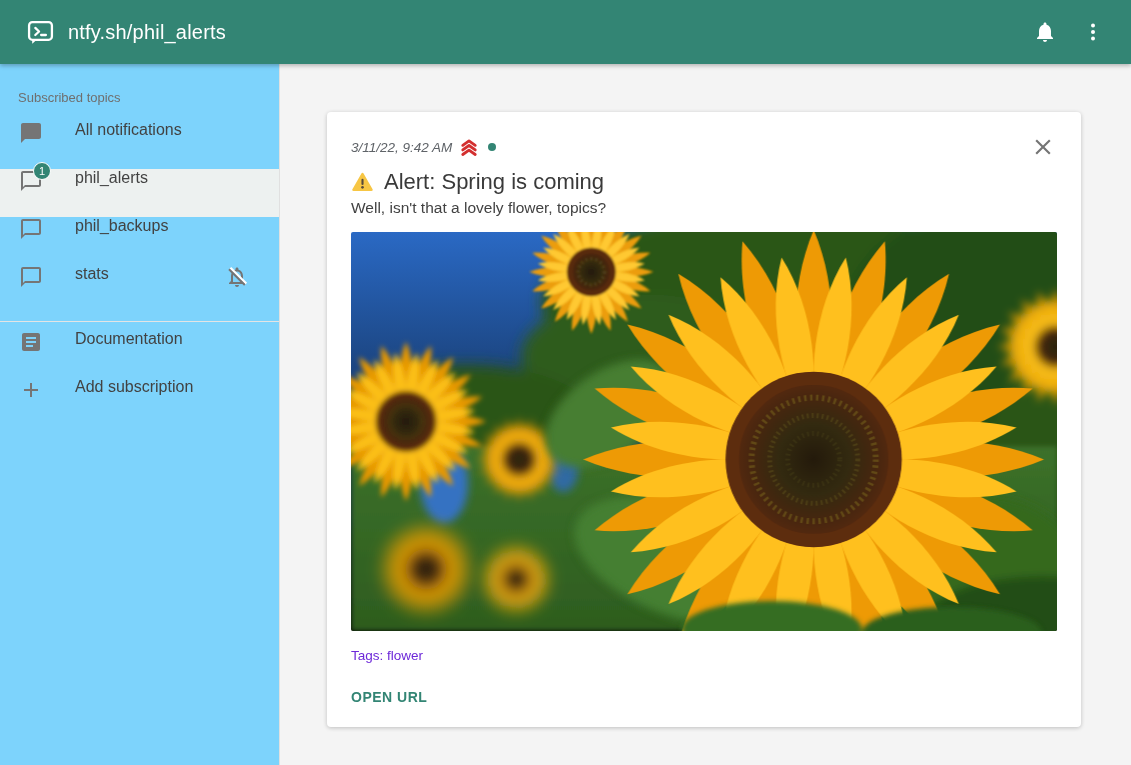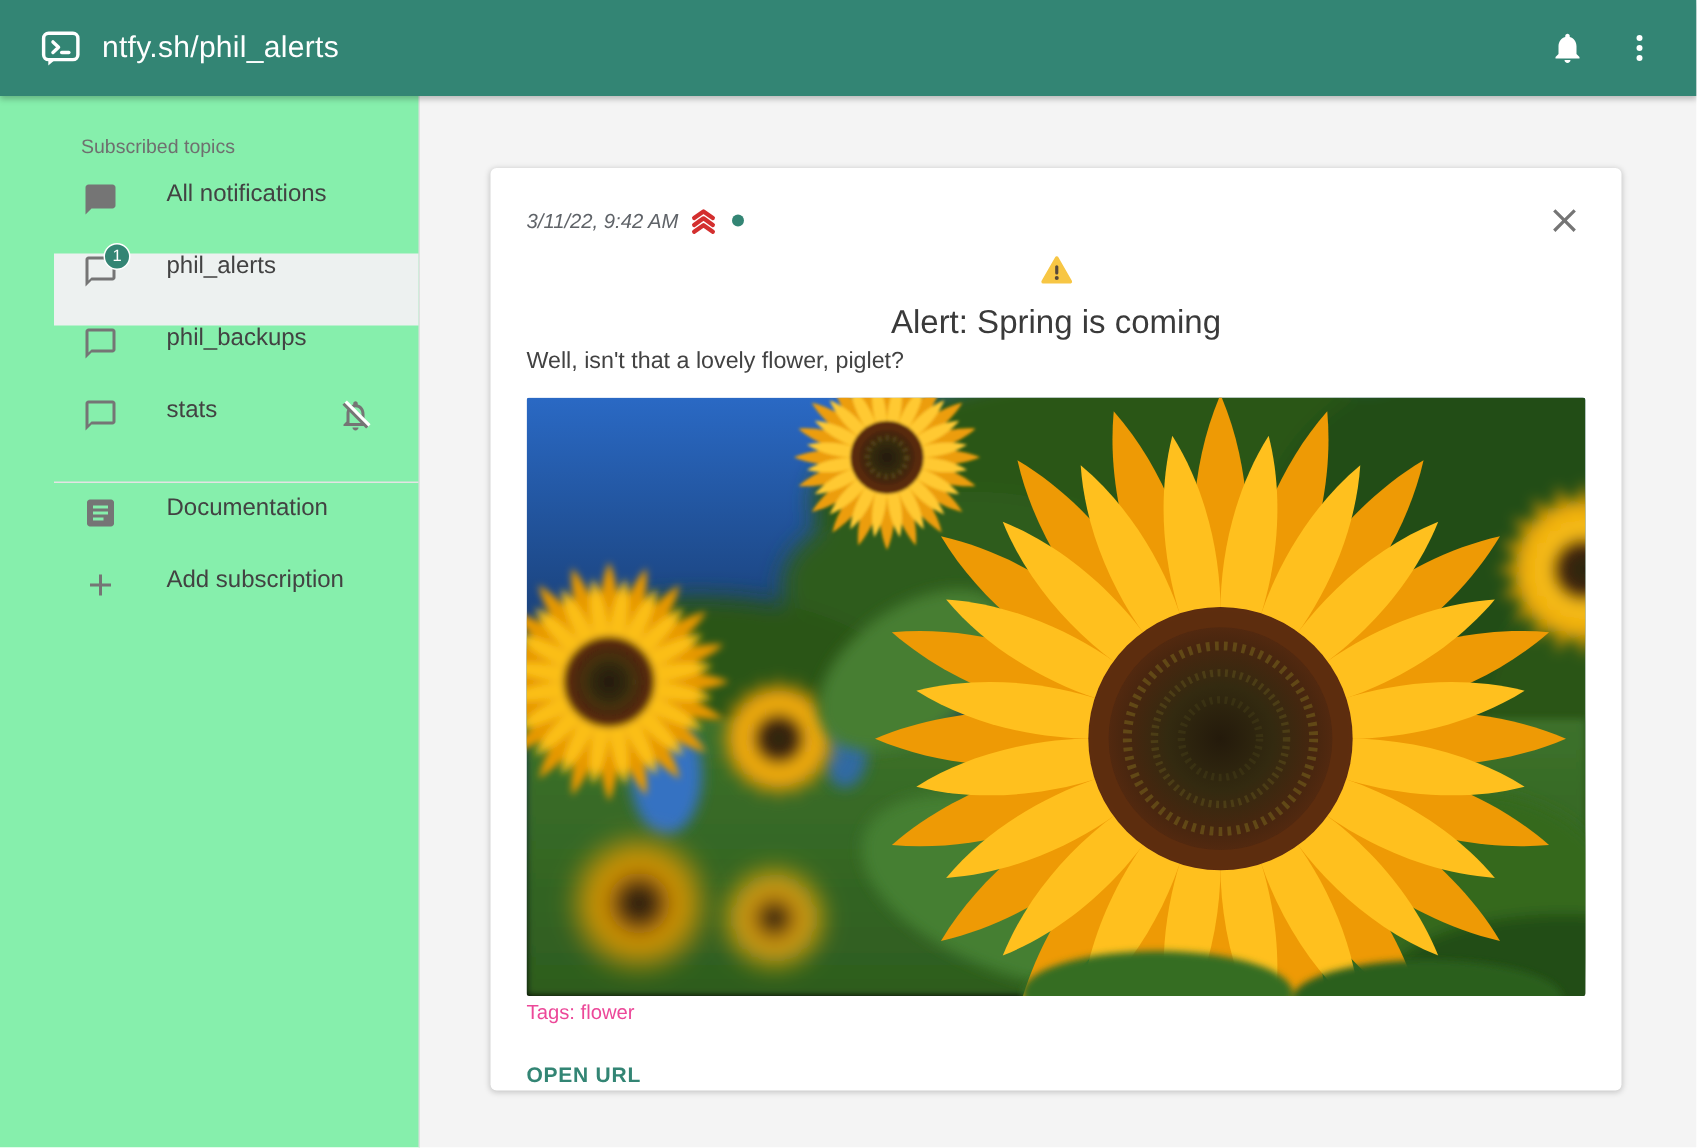--- a/index.html
+++ b/index.html
@@ -13,22 +13,22 @@
     padding:0 18px 0 27px; box-shadow:0 2px 4px rgba(0,0,0,.25); z-index:30;
   }
   .appbar .logo { width:27px; height:27px; flex:0 0 auto; }
   .appbar h1 { font-size:20px; font-weight:500; margin-left:14px; letter-spacing:.2px; }
   .appbar .spacer { flex:1; }
   .iconbtn { background:none; border:none; width:40px; height:40px; display:flex;
              align-items:center; justify-content:center; cursor:pointer; border-radius:50%; }
 
   
   .sidebar {
-    position:absolute; top:64px; left:0; width:280px; bottom:0; background:#86efac;
-    border-right:1px solid #e0e0e0; z-index:10;padding-left:36px;
+    position:absolute; top:64px; left:0; width:280px; bottom:0; background:#7dd3fc;
+    border-right:1px solid #e0e0e0; z-index:10;
   }
   .section-label { padding:26px 16px 16px 18px; font-size:13px; color:#6f6f6f; }
   .nav-item { height:48px; display:flex; padding-left:19px; cursor:pointer; }
   .nav-item.selected { background:#edf1f0; }
   .nav-item .nicon { width:24px; height:24px; position:relative; flex:0 0 auto; }
   .nav-item .nlabel { margin-left:32px; font-size:16px; color:#424242; }
   .badge {
     position:absolute; top:-7px; left:14px; min-width:18px; height:18px; border-radius:9px;
     background:#338574; color:#fff; font-size:11px; font-weight:500;
     display:flex; align-items:center; justify-content:center; padding:0 4px;
@@ -43,27 +43,27 @@
     position:absolute; left:47px; top:48px; width:754px; height:615px;
     background:#fff; border-radius:4px; box-shadow:0 1px 4px rgba(0,0,0,.22);
     padding:22px 24px;
   }
   .card-head { display:flex; align-items:center; height:26px; }
   .date { font-size:13.5px; color:#5f6368;font-style:italic; }
   .prio { width:22px; height:22px; margin-left:6px; }
   .newdot { width:8px; height:8px; border-radius:50%; background:#338574; margin-left:8px; }
   .close { margin-left:auto; width:28px; height:28px; background:none; border:none; cursor:pointer;
            display:flex; align-items:center; justify-content:center; }
-  .ntitle { display:flex; align-items:center; gap:10px; margin-top:9px;flex-direction:column; }
+  .ntitle { display:flex; align-items:center; gap:10px; margin-top:9px; }
   .ntitle .warn { width:23px; height:23px; flex:0 0 auto; }
   .ntitle span { font-size:22px; font-weight:400; color:#3a3a3a; }
   .nbody { margin-top:4px; font-size:15.5px; color:#424242; }
   figure.attachment { margin-top:15px; width:706px; height:399px; border-radius:2px; overflow:hidden; cursor:pointer; }
   figure.attachment svg { display:block; width:706px; height:399px; }
-  .tags { margin-top:3px; font-size:13.5px; color:#ec4899; }
+  .tags { margin-top:17px; font-size:13.5px; color:#6d28d9; }
   .actions { margin-top:20px; display:flex; gap:27px; }
   .textbtn { background:none; border:none; color:#338574; font-family:"Liberation Sans",sans-serif;
              font-size:14px; font-weight:700; letter-spacing:.5px; cursor:pointer; padding:6px 0; }
 </style>
 </head>
 <body>
 
 <svg width="0" height="0" style="position:absolute">
   <defs>
     <path id="i-chat-o" d="M20 2H4c-1.1 0-2 .9-2 2v18l4-4h14c1.1 0 2-.9 2-2V4c0-1.1-.9-2-2-2zm0 14H6l-2 2V4h16v12z"></path>
@@ -189,21 +189,21 @@
 
     <h2 class="ntitle">
       <svg class="warn" viewBox="0 0 24 24">
         <path d="M12 3.2 21.4 19.6 H2.6 Z" fill="#f7c644" stroke="#f7c644" stroke-width="2.6" stroke-linejoin="round"></path>
         <rect x="10.9" y="8.2" width="2.2" height="6.4" rx="1.1" fill="#57493a"></rect>
         <circle cx="12" cy="17" r="1.4" fill="#57493a"></circle>
       </svg>
       <span>Alert: Spring is coming</span>
     </h2>
 
-    <p class="nbody">Well, isn't that a lovely flower, piglet?</p>
+    <p class="nbody">Well, isn't that a lovely flower, topics?</p>
 
     <figure class="attachment">
       <svg viewBox="0 0 705 400" preserveAspectRatio="none" role="img">
         <defs>
           <linearGradient id="skyG" x1="0" y1="0" x2="0" y2="1">
             <stop offset="0" stop-color="#2a69c4"></stop>
               <stop offset="1" stop-color="#4s86d8"></stop>
             <stop offset="1" stop-color="#4a86d8"></stop>
           </linearGradient>
           <radialGradient id="discG">

